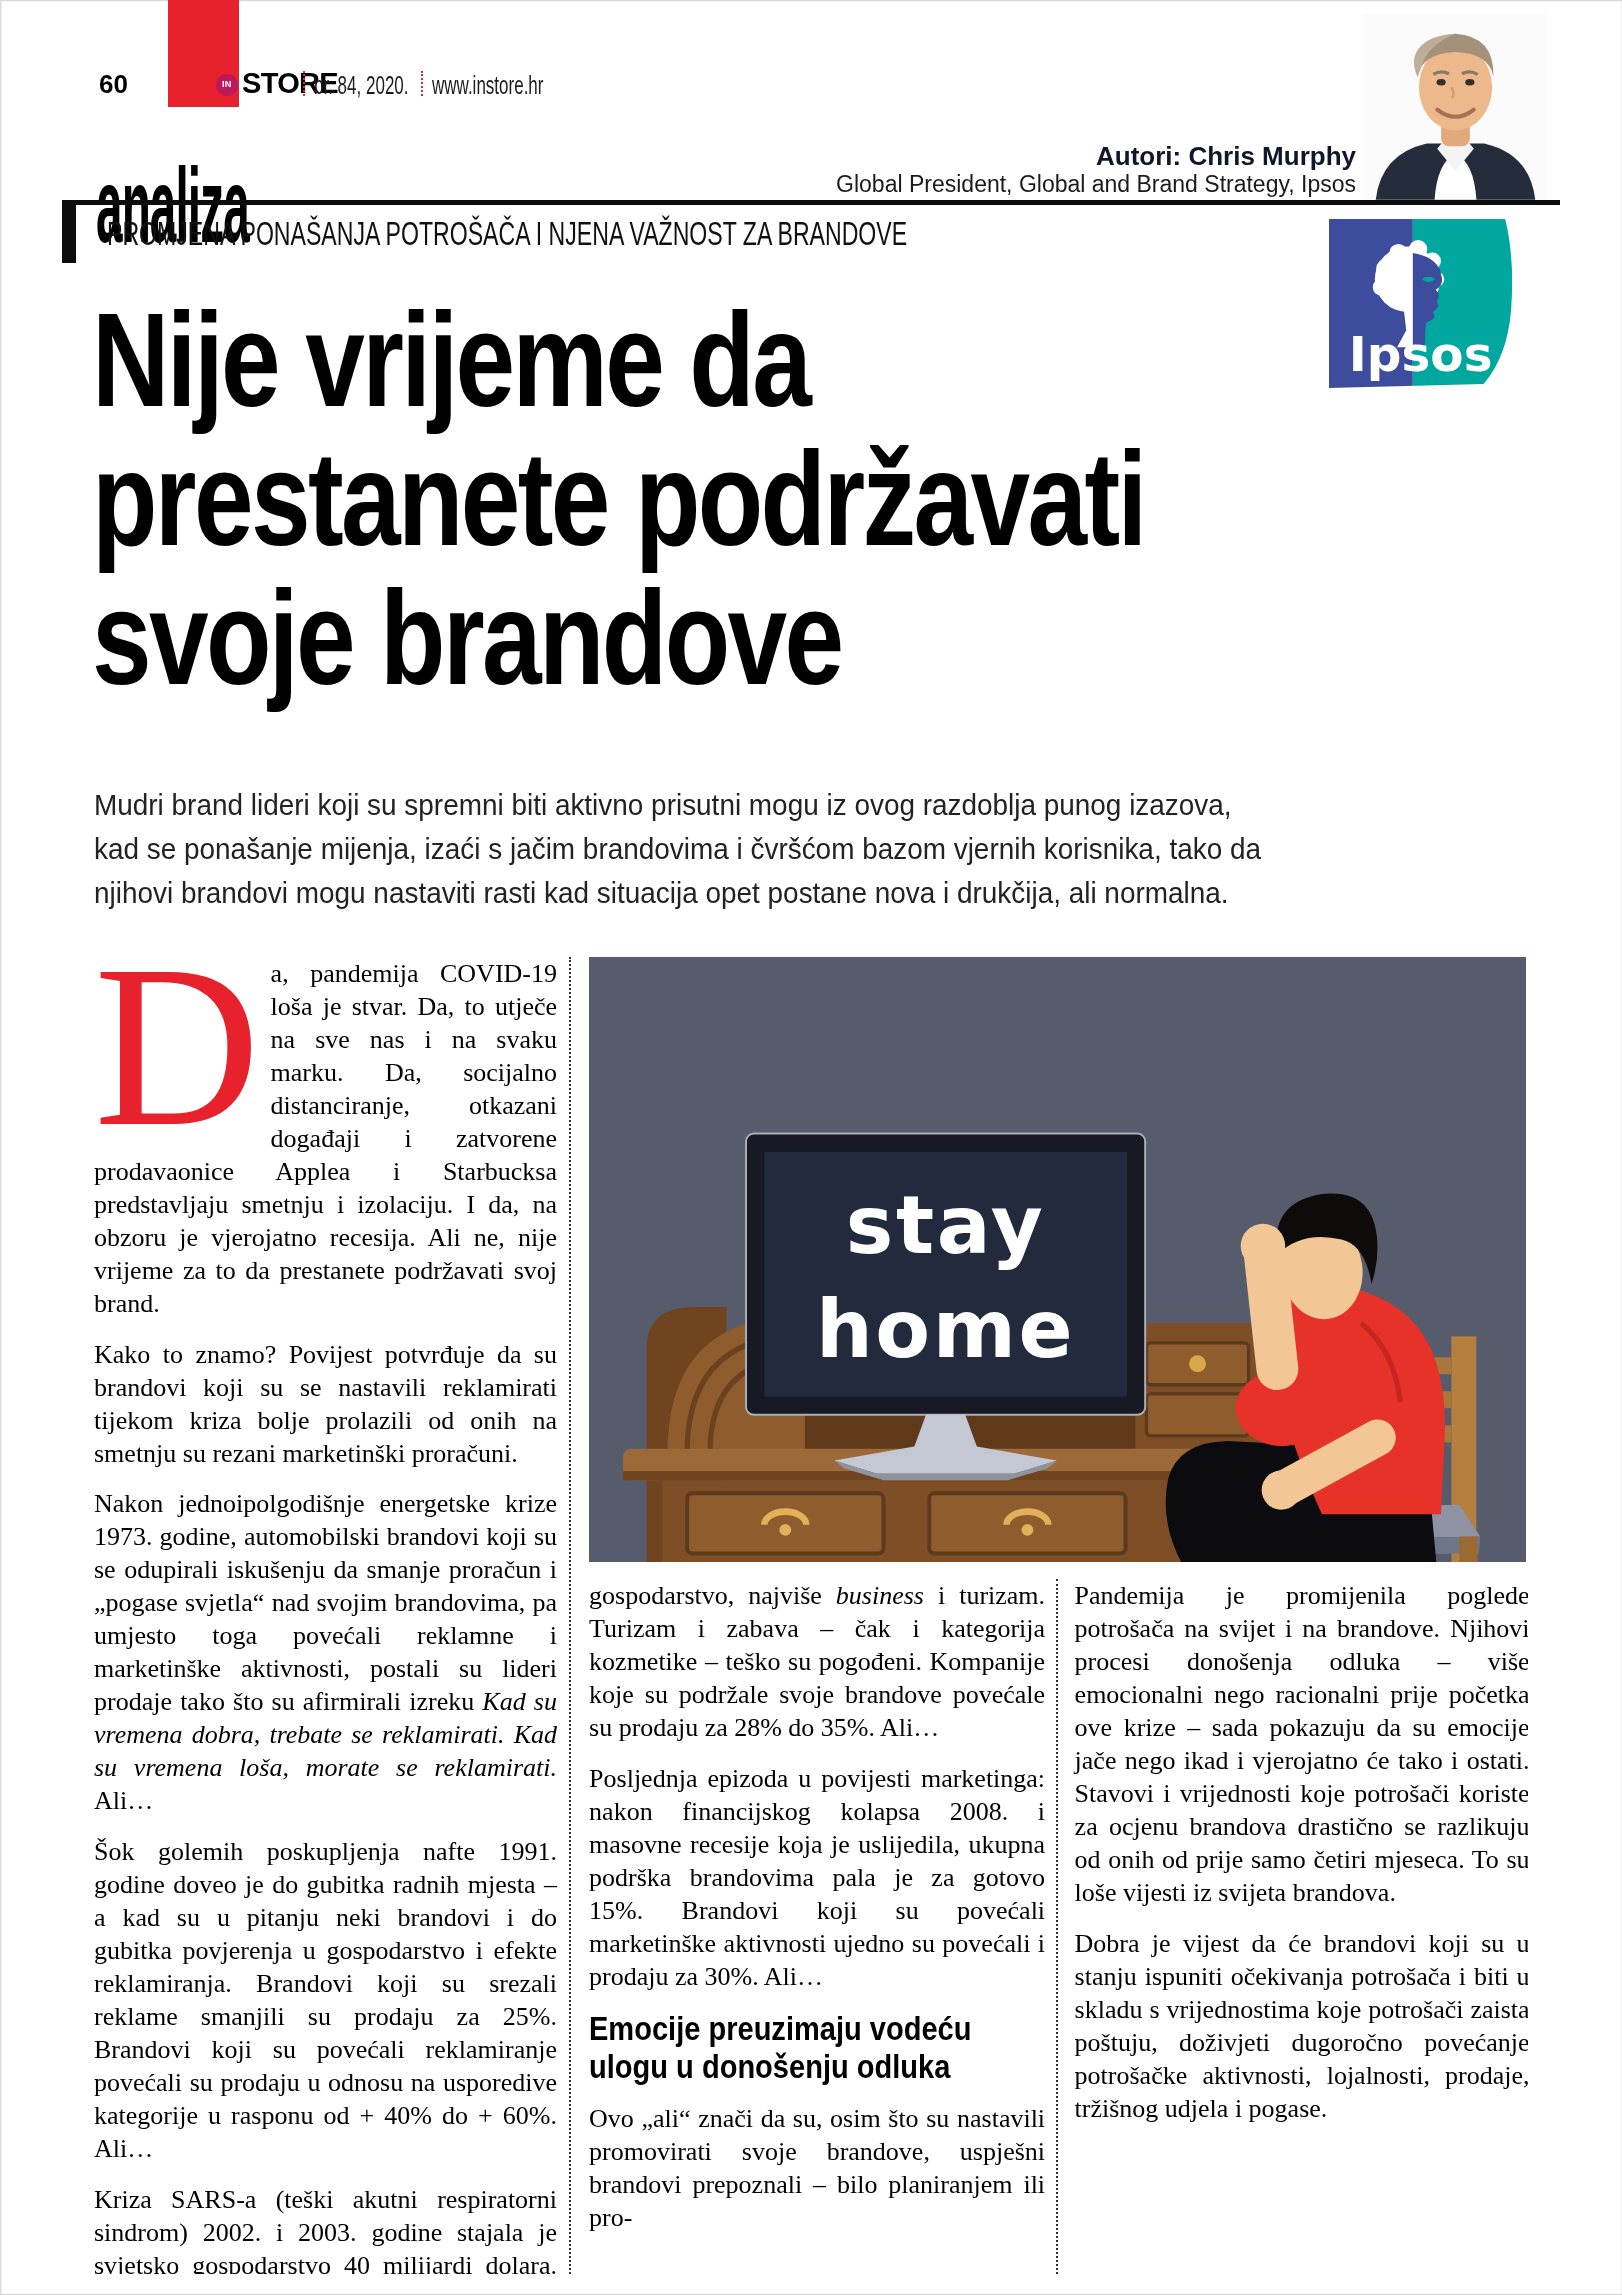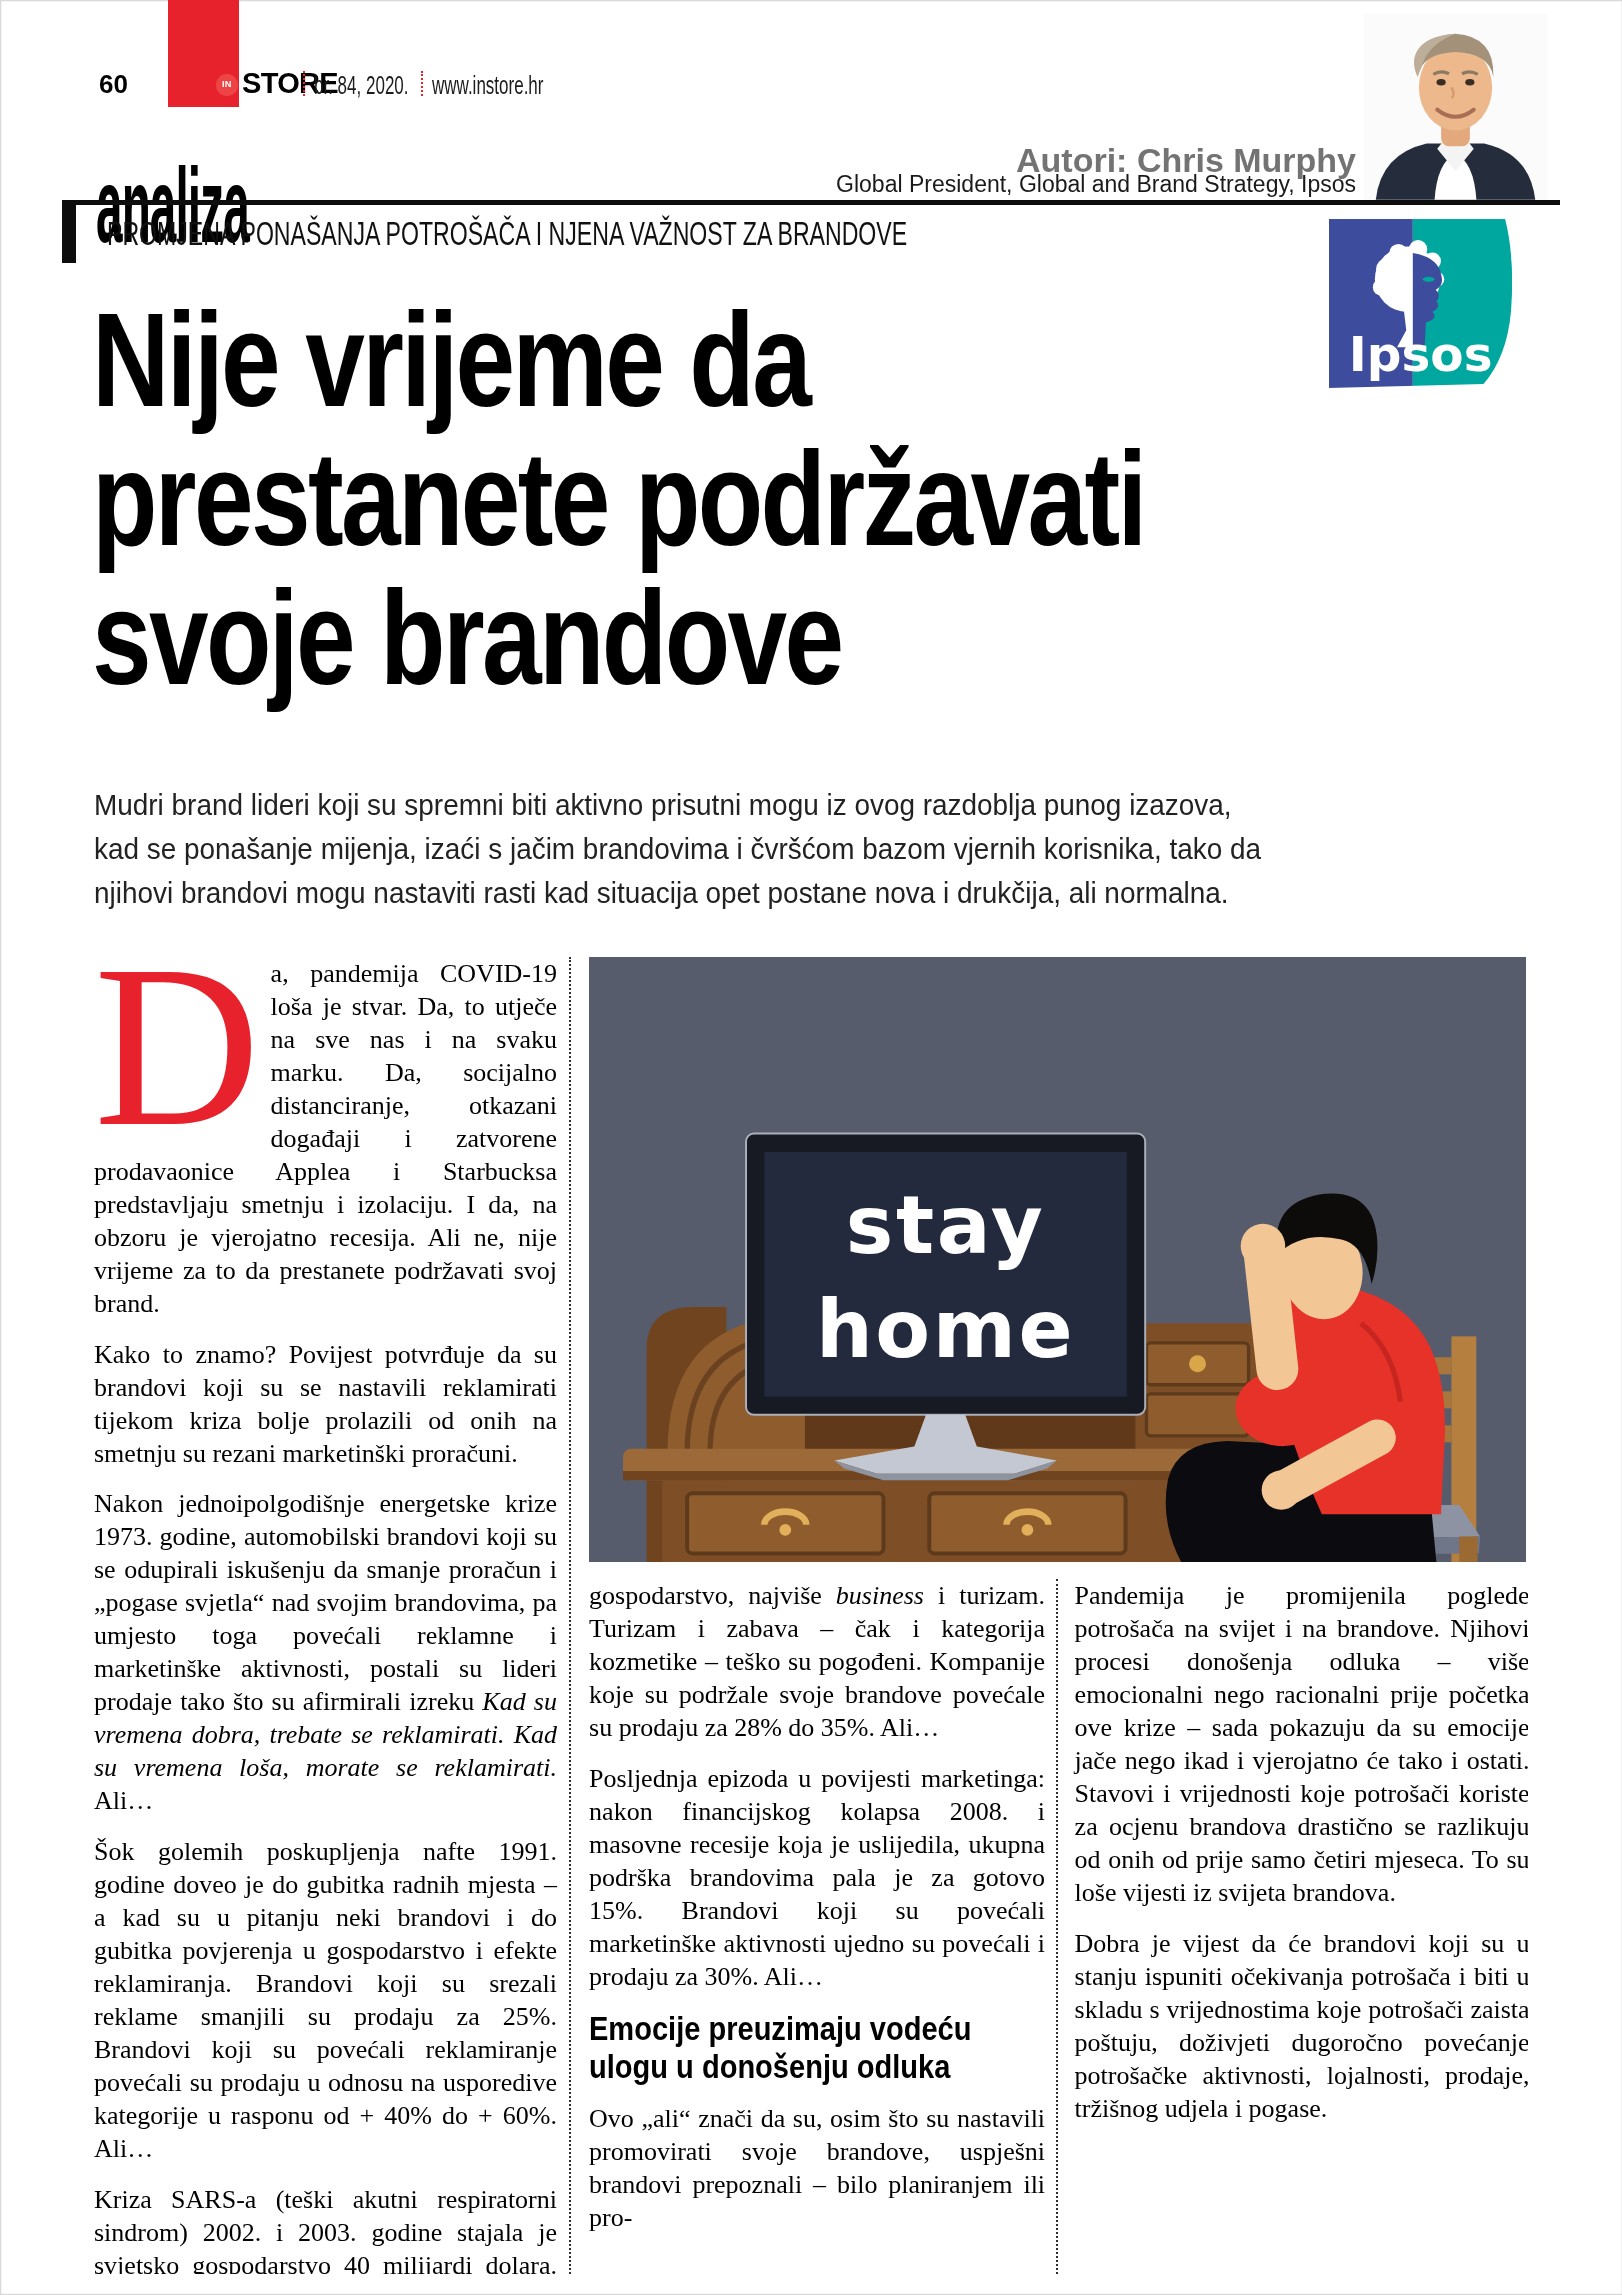--- a/index.html
+++ b/index.html
@@ -4,28 +4,28 @@
 <style>
   html,body{margin:0;padding:0;background:#888;}
   .page{position:relative;width:1623px;height:2295px;background:#fff;overflow:hidden;
         font-family:"Liberation Sans",sans-serif;box-shadow:inset 0 0 0 1.3px #d9d9d9;}
   .abs{position:absolute;}
   .cond{transform-origin:0 0;display:inline-block;white-space:nowrap;}
 
   
   .pagenum{left:99px;top:69px;font-weight:700;font-size:26px;color:#000;}
   .redbox{left:168px;top:0;width:71px;height:107px;background:#e8222d;}
-  .incircle{left:216px;top:74px;width:21.6px;height:21.6px;border-radius:50%;background:#ef4444;
+  .incircle{left:216px;top:74px;width:21.6px;height:21.6px;border-radius:50%;background:#be185d;
             color:#fff;font-weight:700;font-size:9.2px;line-height:21.6px;text-align:center;letter-spacing:0.3px;}
   .store{left:242px;top:67px;font-weight:700;font-size:29px;letter-spacing:-0.7px;color:#000;}
   .hsep{top:71px;height:25px;width:0;border-left:2.6px dotted #e8222d;}
   .issue{left:314px;top:71px;font-size:25px;color:#1c1c1c;transform:scaleX(.68);}
   .site{left:432px;top:71px;font-size:25px;color:#1c1c1c;transform:scaleX(.68);}
   .analiza{left:96px;top:145px;font-weight:700;font-size:106px;letter-spacing:-2px;transform:scaleX(.45);color:#000;}
-  .author1{left:851px;top:141px;width:505px;text-align:right;font-weight:700;font-size:34px;color:#737373;}
+  .author1{left:851px;top:141px;width:505px;text-align:right;font-weight:700;font-size:26px;color:#0f172a;}
   .author2{left:720px;top:171px;width:636px;text-align:right;font-size:23px;color:#1a1a1a;}
   .photo{left:1364px;top:14.4px;width:183px;height:186px;}
   .rule{left:62px;top:200px;width:1498px;height:5.2px;background:#0d0d0d;}
   .kickbar{left:62px;top:205px;width:14.4px;height:58px;background:#0d0d0d;}
   .kicker{left:107px;top:215px;font-size:33px;color:#111;transform:scaleX(.70);letter-spacing:0;}
   .ipsosbox{left:1329px;top:219px;width:184px;height:169px;}
 
   
   .hline{left:92px;height:139px;font-weight:700;font-size:134px;line-height:134px;
          letter-spacing:-3.3px;color:#000;transform:scaleX(.80);}

